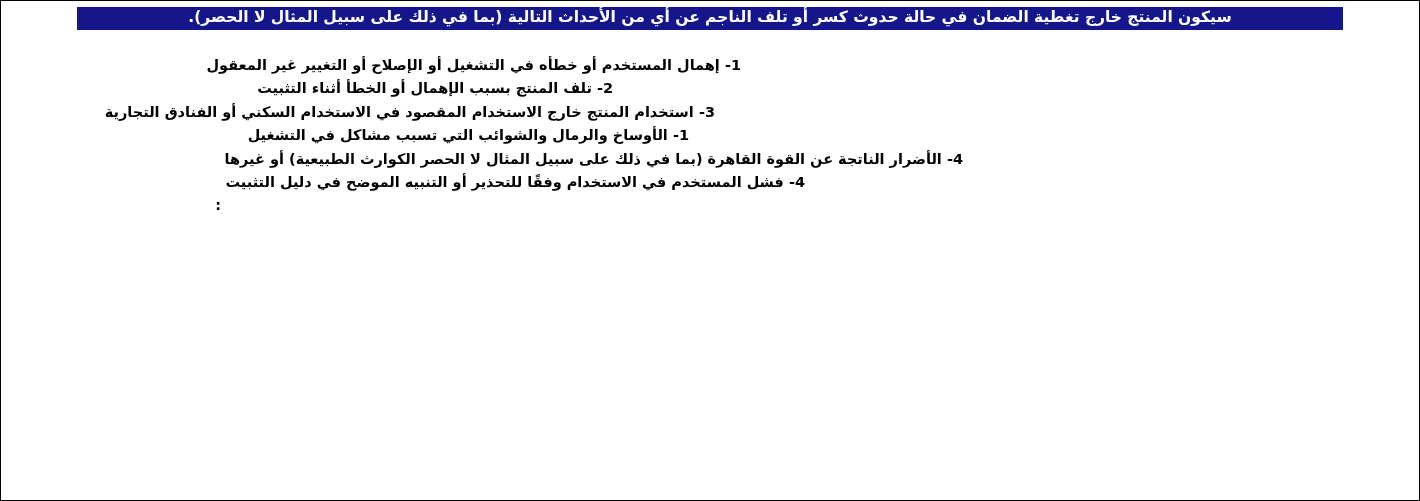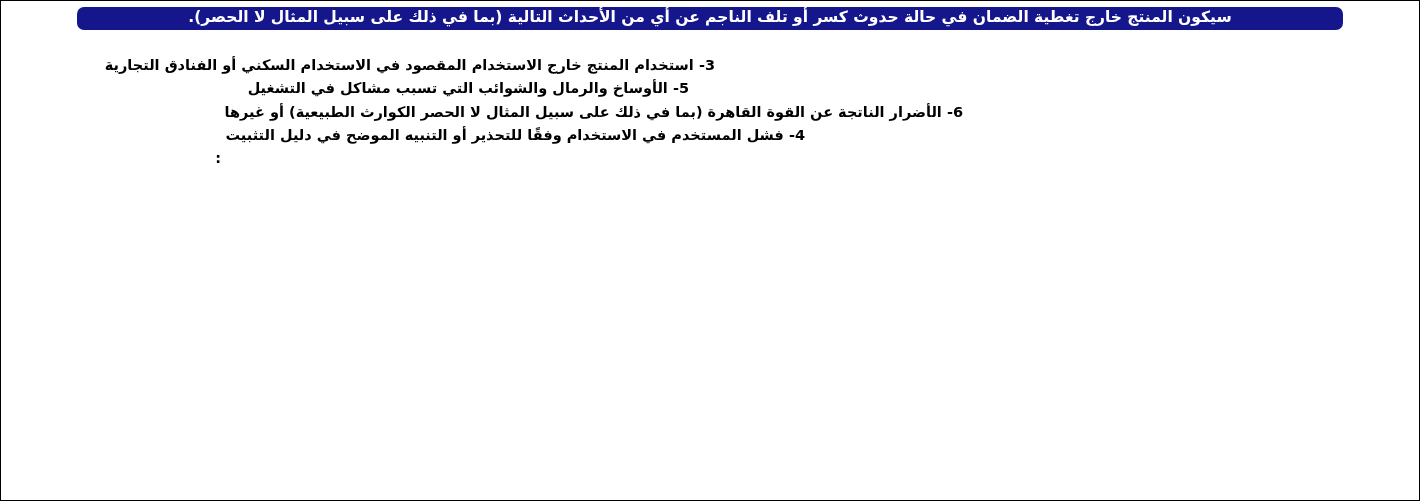--- a/index.html
+++ b/index.html
@@ -31,21 +31,20 @@
     width: 1266px;
     background: #16168c;
     color: #ffffff;
     font-weight: bold;
     font-size: 15.5px;
     line-height: 1.28;
     text-align: center;
     padding: 1px 4px 2px 4px;
     box-sizing: border-box;
     letter-spacing: 0px;
-    border-radius: 7px;
   }
   .items {
     margin: 0;
     padding: 0;
     list-style: none;
     direction: rtl;
     text-align: right;
     margin-top: 24px;
   }
   .items li {
@@ -73,22 +72,24 @@
 </style>
 </head>
 <body>
 
 <div class="page">
   <div class="doc-body">
 
     <div class="heading-bar">سيكون المنتج  خارج تغطية الضمان في حالة حدوث كسر أو تلف الناجم عن أي من الأحداث التالية (بما في ذلك على سبيل المثال لا الحصر).</div>
 
     <ul class="items">
+      <li class="i1">1- إهمال المستخدم أو خطأه في التشغيل أو الإصلاح أو التغيير غير المعقول</li>
+      <li class="i2">2- تلف المنتج بسبب الإهمال أو الخطأ أثناء التثبيت</li>
       <li class="i3">3-  استخدام المنتج خارج الاستخدام المقصود في الاستخدام السكني أو الفنادق التجارية</li>
-      <li class="i5">5- الأوساخ والرمال والشوائب التي تسبب مشاكل في التشغيل</li>
-      <li class="i6">6- الأضرار الناتجة عن القوة القاهرة (بما في ذلك على سبيل المثال لا الحصر الكوارث الطبيعية) أو غيرها</li>
+      <li class="i5">1- الأوساخ والرمال والشوائب التي تسبب مشاكل في التشغيل</li>
+      <li class="i6">4- الأضرار الناتجة عن القوة القاهرة (بما في ذلك على سبيل المثال لا الحصر الكوارث الطبيعية) أو غيرها</li>
       <li class="i7">4- فشل المستخدم في الاستخدام وفقًا للتحذير أو التنبيه الموضح في دليل التثبيت</li>
     </ul>
 
     <div class="tail">:</div>
 
   </div>
 </div>
 
 </body></html>

